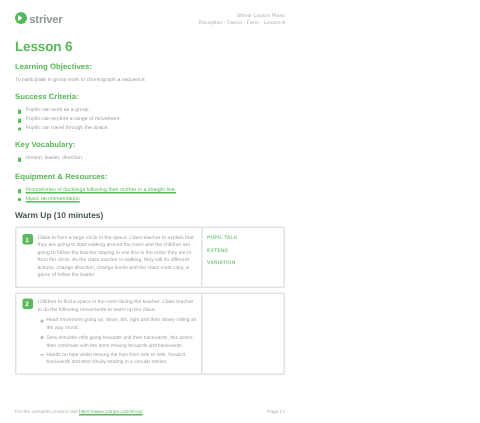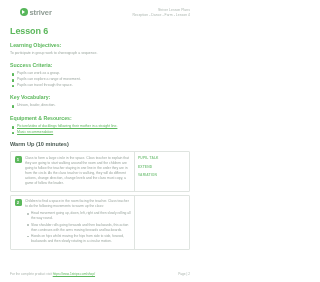--- a/index.html
+++ b/index.html
@@ -7,21 +7,21 @@
     width:200px;height:282px;overflow:hidden;
     background:#ffffff;
     font-family:"Liberation Sans",sans-serif;
     color:#6f7b72;
     -webkit-font-smoothing:none;
   }
   .page{position:relative;width:200px;height:282px;box-sizing:border-box;padding:8px 10px 0 10px;}
 
   
   .hdr{display:flex;align-items:flex-start;justify-content:space-between;}
-  .logo{display:flex;align-items:flex-start;gap:1.5px;margin-left:10px;}
+  .logo{display:flex;align-items:flex-start;gap:1.5px;}
   .logo-mark{
     width:8px;height:8px;border-radius:50%;
     background:#57b65a;position:relative;flex:none;
   }
   .logo-mark::after{
     content:"";position:absolute;left:2.3px;top:1.6px;
     width:0;height:0;border-left:3.4px solid #ffffff;
     border-top:2.2px solid transparent;border-bottom:2.2px solid transparent;
   }
   .logo-word{font-size:7.5px;font-weight:bold;color:#8d9a92;letter-spacing:-.1px;}

